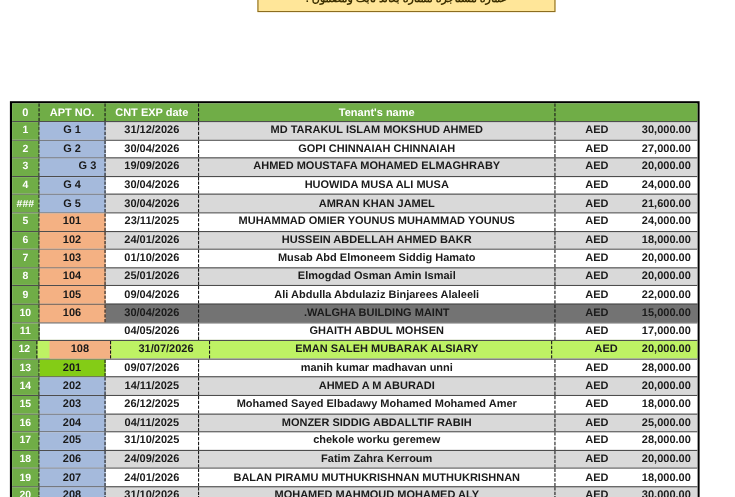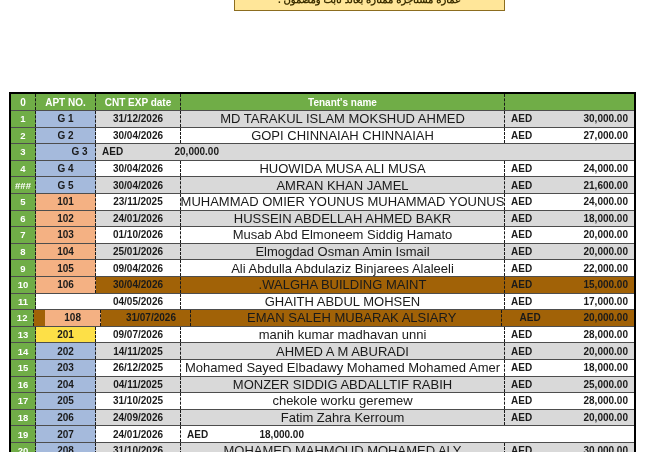--- a/index.html
+++ b/index.html
@@ -26,24 +26,24 @@
   .tr.hdr{height:16px;border-top:none;}
   .td{
     display:flex;align-items:center;justify-content:center;
     box-sizing:border-box;overflow:hidden;white-space:nowrap;
     border-right:1px dashed #1a1a1a;
   }
   .td:last-child{border-right:none;}
   .c-num  {width:25px;font-weight:bold;color:#fff;font-size:9.5px;}
   .c-apt  {width:60px;font-weight:600;}
   .c-date {width:85px;font-weight:600;}
-  .c-name {width:324px;font-weight:400;font-size:13px;}
+  .c-name {width:324px;font-weight:700;font-size:10px;}
   .c-price{width:129px;justify-content:space-between;padding:0 6px;font-weight:bold;}
   .hdr .td{font-weight:bold;color:#fff;font-size:10px;}
-  .cur{font-weight:bold;}
+  .cur{font-weight:bold;margin-left:21px;}
   .amt{font-weight:bold;}
 </style>
 </head>
 <body>
 
 <div class="banner" style="background: rgb(255, 230, 153);">عمارة مستأجرة ممتازة بعائد ثابت ومضمون .</div>
 
 <div class="sheet">
   <div class="tr hdr" style="background: rgb(112, 173, 71);">
     <div class="td c-num">0</div>
@@ -71,20 +71,22 @@
     <div class="td c-name">GOPI CHINNAIAH CHINNAIAH</div>
     <div class="td c-price">
       <span class="cur">AED</span>
       <span class="amt">27,000.00</span>
     </div>
   </div>
 
   <div class="tr" style="background: rgb(217, 217, 217);">
     <div class="td c-num" style="background: rgb(112, 173, 71);">3</div>
     <div class="td c-apt" style="background: rgb(165, 186, 220); padding-left: 28px;">G 3</div>
+    <div class="td c-date">19/09/2026</div>
+    <div class="td c-name">AHMED MOUSTAFA MOHAMED ELMAGHRABY</div>
     <div class="td c-price">
       <span class="cur">AED</span>
       <span class="amt">20,000.00</span>
     </div>
   </div>
 
   <div class="tr" style="background: rgb(255, 255, 255);">
     <div class="td c-num" style="background: rgb(112, 173, 71);">4</div>
     <div class="td c-apt" style="background: rgb(165, 186, 220);">G 4</div>
     <div class="td c-date">30/04/2026</div>
@@ -154,21 +156,21 @@
     <div class="td c-num" style="background: rgb(112, 173, 71);">9</div>
     <div class="td c-apt" style="background: rgb(244, 177, 131);">105</div>
     <div class="td c-date">09/04/2026</div>
     <div class="td c-name">Ali Abdulla Abdulaziz Binjarees Alaleeli</div>
     <div class="td c-price">
       <span class="cur">AED</span>
       <span class="amt">22,000.00</span>
     </div>
   </div>
 
-  <div class="tr" style="background: #a16207;">
+  <div class="tr" style="background: #737373;">
     <div class="td c-num" style="background: rgb(112, 173, 71);">10</div>
     <div class="td c-apt" style="background: rgb(244, 177, 131);">106</div>
     <div class="td c-date">30/04/2026</div>
     <div class="td c-name">.WALGHA BUILDING MAINT</div>
     <div class="td c-price">
       <span class="cur">AED</span>
       <span class="amt">15,000.00</span>
     </div>
   </div>
 
@@ -176,34 +178,34 @@
     <div class="td c-num" style="background: rgb(112, 173, 71);">11</div>
     <div class="td c-apt" style="background: rgb(244, 177, 131); margin-top: 28px;">107</div>
     <div class="td c-date">04/05/2026</div>
     <div class="td c-name">GHAITH  ABDUL MOHSEN</div>
     <div class="td c-price">
       <span class="cur">AED</span>
       <span class="amt">17,000.00</span>
     </div>
   </div>
 
-  <div class="tr" style="background: #a16207; gap: 11px;">
+  <div class="tr" style="background: #bef264; gap: 11px;">
     <div class="td c-num" style="background: rgb(112, 173, 71);">12</div>
     <div class="td c-apt" style="background: rgb(244, 177, 131);">108</div>
     <div class="td c-date">31/07/2026</div>
     <div class="td c-name">EMAN SALEH MUBARAK ALSIARY</div>
     <div class="td c-price">
       <span class="cur">AED</span>
       <span class="amt">20,000.00</span>
     </div>
   </div>
 
   <div class="tr" style="background: rgb(255, 255, 255);">
     <div class="td c-num" style="background: rgb(112, 173, 71);">13</div>
-    <div class="td c-apt" style="background: #fde047;">201</div>
+    <div class="td c-apt" style="background: #84cc16;">201</div>
     <div class="td c-date">09/07/2026</div>
     <div class="td c-name">manih kumar madhavan unni</div>
     <div class="td c-price">
       <span class="cur">AED</span>
       <span class="amt">28,000.00</span>
     </div>
   </div>
 
   <div class="tr" style="background: rgb(217, 217, 217);">
     <div class="td c-num" style="background: rgb(112, 173, 71);">14</div>
@@ -257,20 +259,21 @@
     <div class="td c-price">
       <span class="cur">AED</span>
       <span class="amt">20,000.00</span>
     </div>
   </div>
 
   <div class="tr" style="background: rgb(255, 255, 255);">
     <div class="td c-num" style="background: rgb(112, 173, 71);">19</div>
     <div class="td c-apt" style="background: rgb(165, 186, 220);">207</div>
     <div class="td c-date">24/01/2026</div>
+    <div class="td c-name">BALAN PIRAMU MUTHUKRISHNAN MUTHUKRISHNAN</div>
     <div class="td c-price">
       <span class="cur">AED</span>
       <span class="amt">18,000.00</span>
     </div>
   </div>
 
   <div class="tr" style="background: rgb(217, 217, 217);">
     <div class="td c-num" style="background: rgb(112, 173, 71);">20</div>
     <div class="td c-apt" style="background: rgb(165, 186, 220);">208</div>
     <div class="td c-date">31/10/2026</div>

